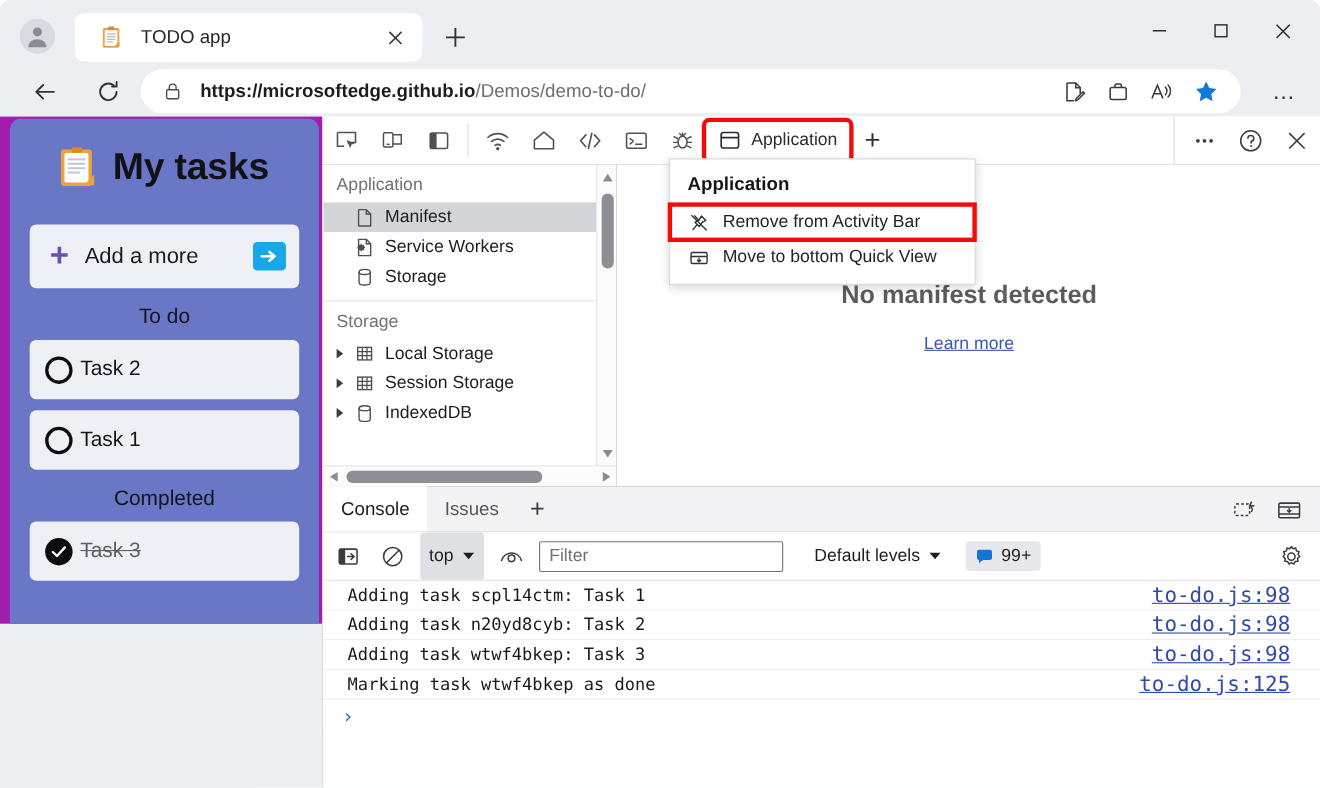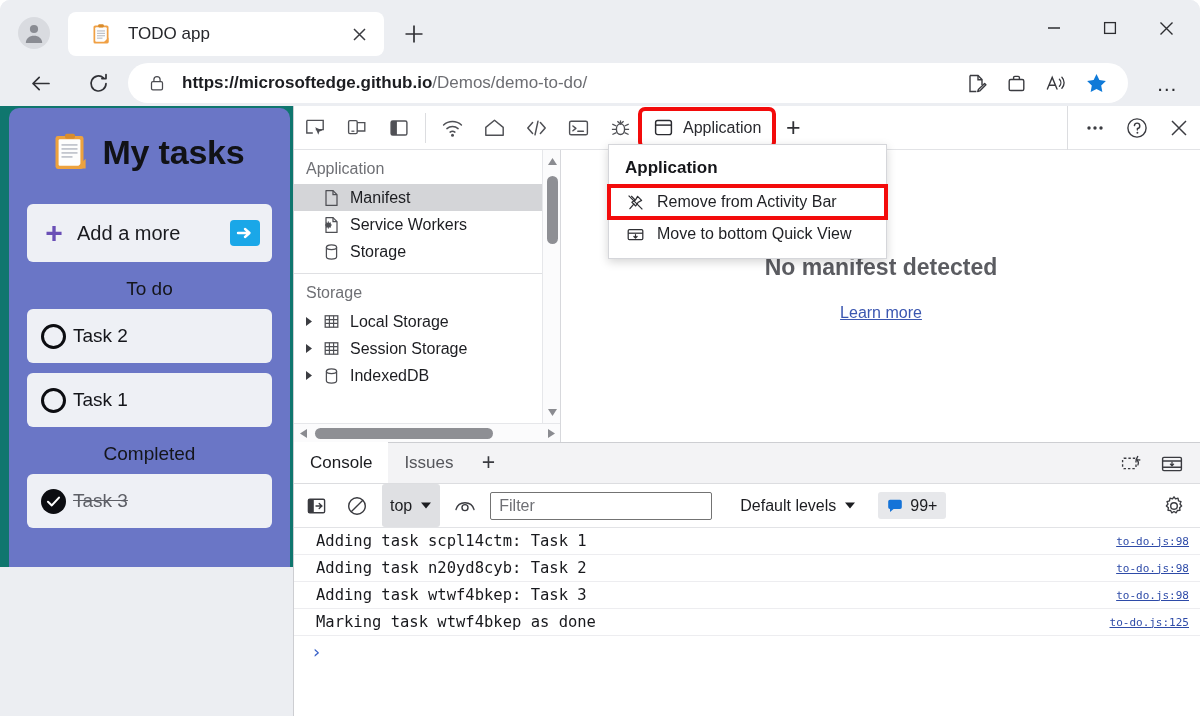--- a/index.html
+++ b/index.html
@@ -80,21 +80,21 @@
   .omni-btn.fav { color: #0f7ad8; }
   .menu-dots {
     position: absolute; right: 14px; top: 9px; width: 36px; height: 28px;
     display: flex; align-items: center; justify-content: center;
     letter-spacing: 2.5px; font-size: 21px; color: #2c2d31; line-height: 1;
   }
 
   
   .viewport {
     position: absolute; left: 0; top: 106px; width: 293px; height: 461px;
-    background: #0f766e; overflow: hidden;
+    background: #a21caf; overflow: hidden;
   }
   .todo-panel {
     position: absolute; left: 9px; top: 2px; width: 281px; height: 604px;
     background: #6a76c6; border-radius: 10px 10px 10px 10px;
   }
   .todo-header {
     display: flex; align-items: center; justify-content: center;
     height: 88px; gap: 14px;
   }
   .todo-header .clip { width: 34px; height: 38px; }
@@ -292,28 +292,28 @@
     display: flex; align-items: center; gap: 7px; height: 27px; padding: 12px 9px;
     background: #e7e8eb; border-radius: 3px; font-size: 16px; color: #1c1d21;
     margin-left: 12px;
   }
   .ct-gear {
     position: absolute; right: 12px; top: 7px; width: 30px; height: 30px;
     display: flex; align-items: center; justify-content: center; color: #3a3b40;
   }
   .console-log { background: #ffffff; }
   .log-row {
-    height: 27px; display: flex; align-items: center; padding: 0 12px 0 22px;
+    height: 27px; display: flex; align-items: center; padding: 0 28px 0 22px;
     border-bottom: 1px solid #ededf0; font-size: 15.5px; color: #18191d;
     font-family: "DejaVu Sans Mono", monospace;
   }
   .log-msg { flex: 1 1 auto; }
   .log-src {
     color: #2e4ba8; text-decoration: underline;
-    font-family: "DejaVu Sans Mono", monospace; font-size: 11px;
+    font-family: "DejaVu Sans Mono", monospace; font-size: 19px;
   }
   .log-prompt {
     height: 30px; display: flex; align-items: center; padding-left: 17px;
     color: #3a62c8; font-size: 18px; font-family: "DejaVu Sans Mono", monospace;
   }
 </style>
 </head>
 <body>
 
 <div class="window">

